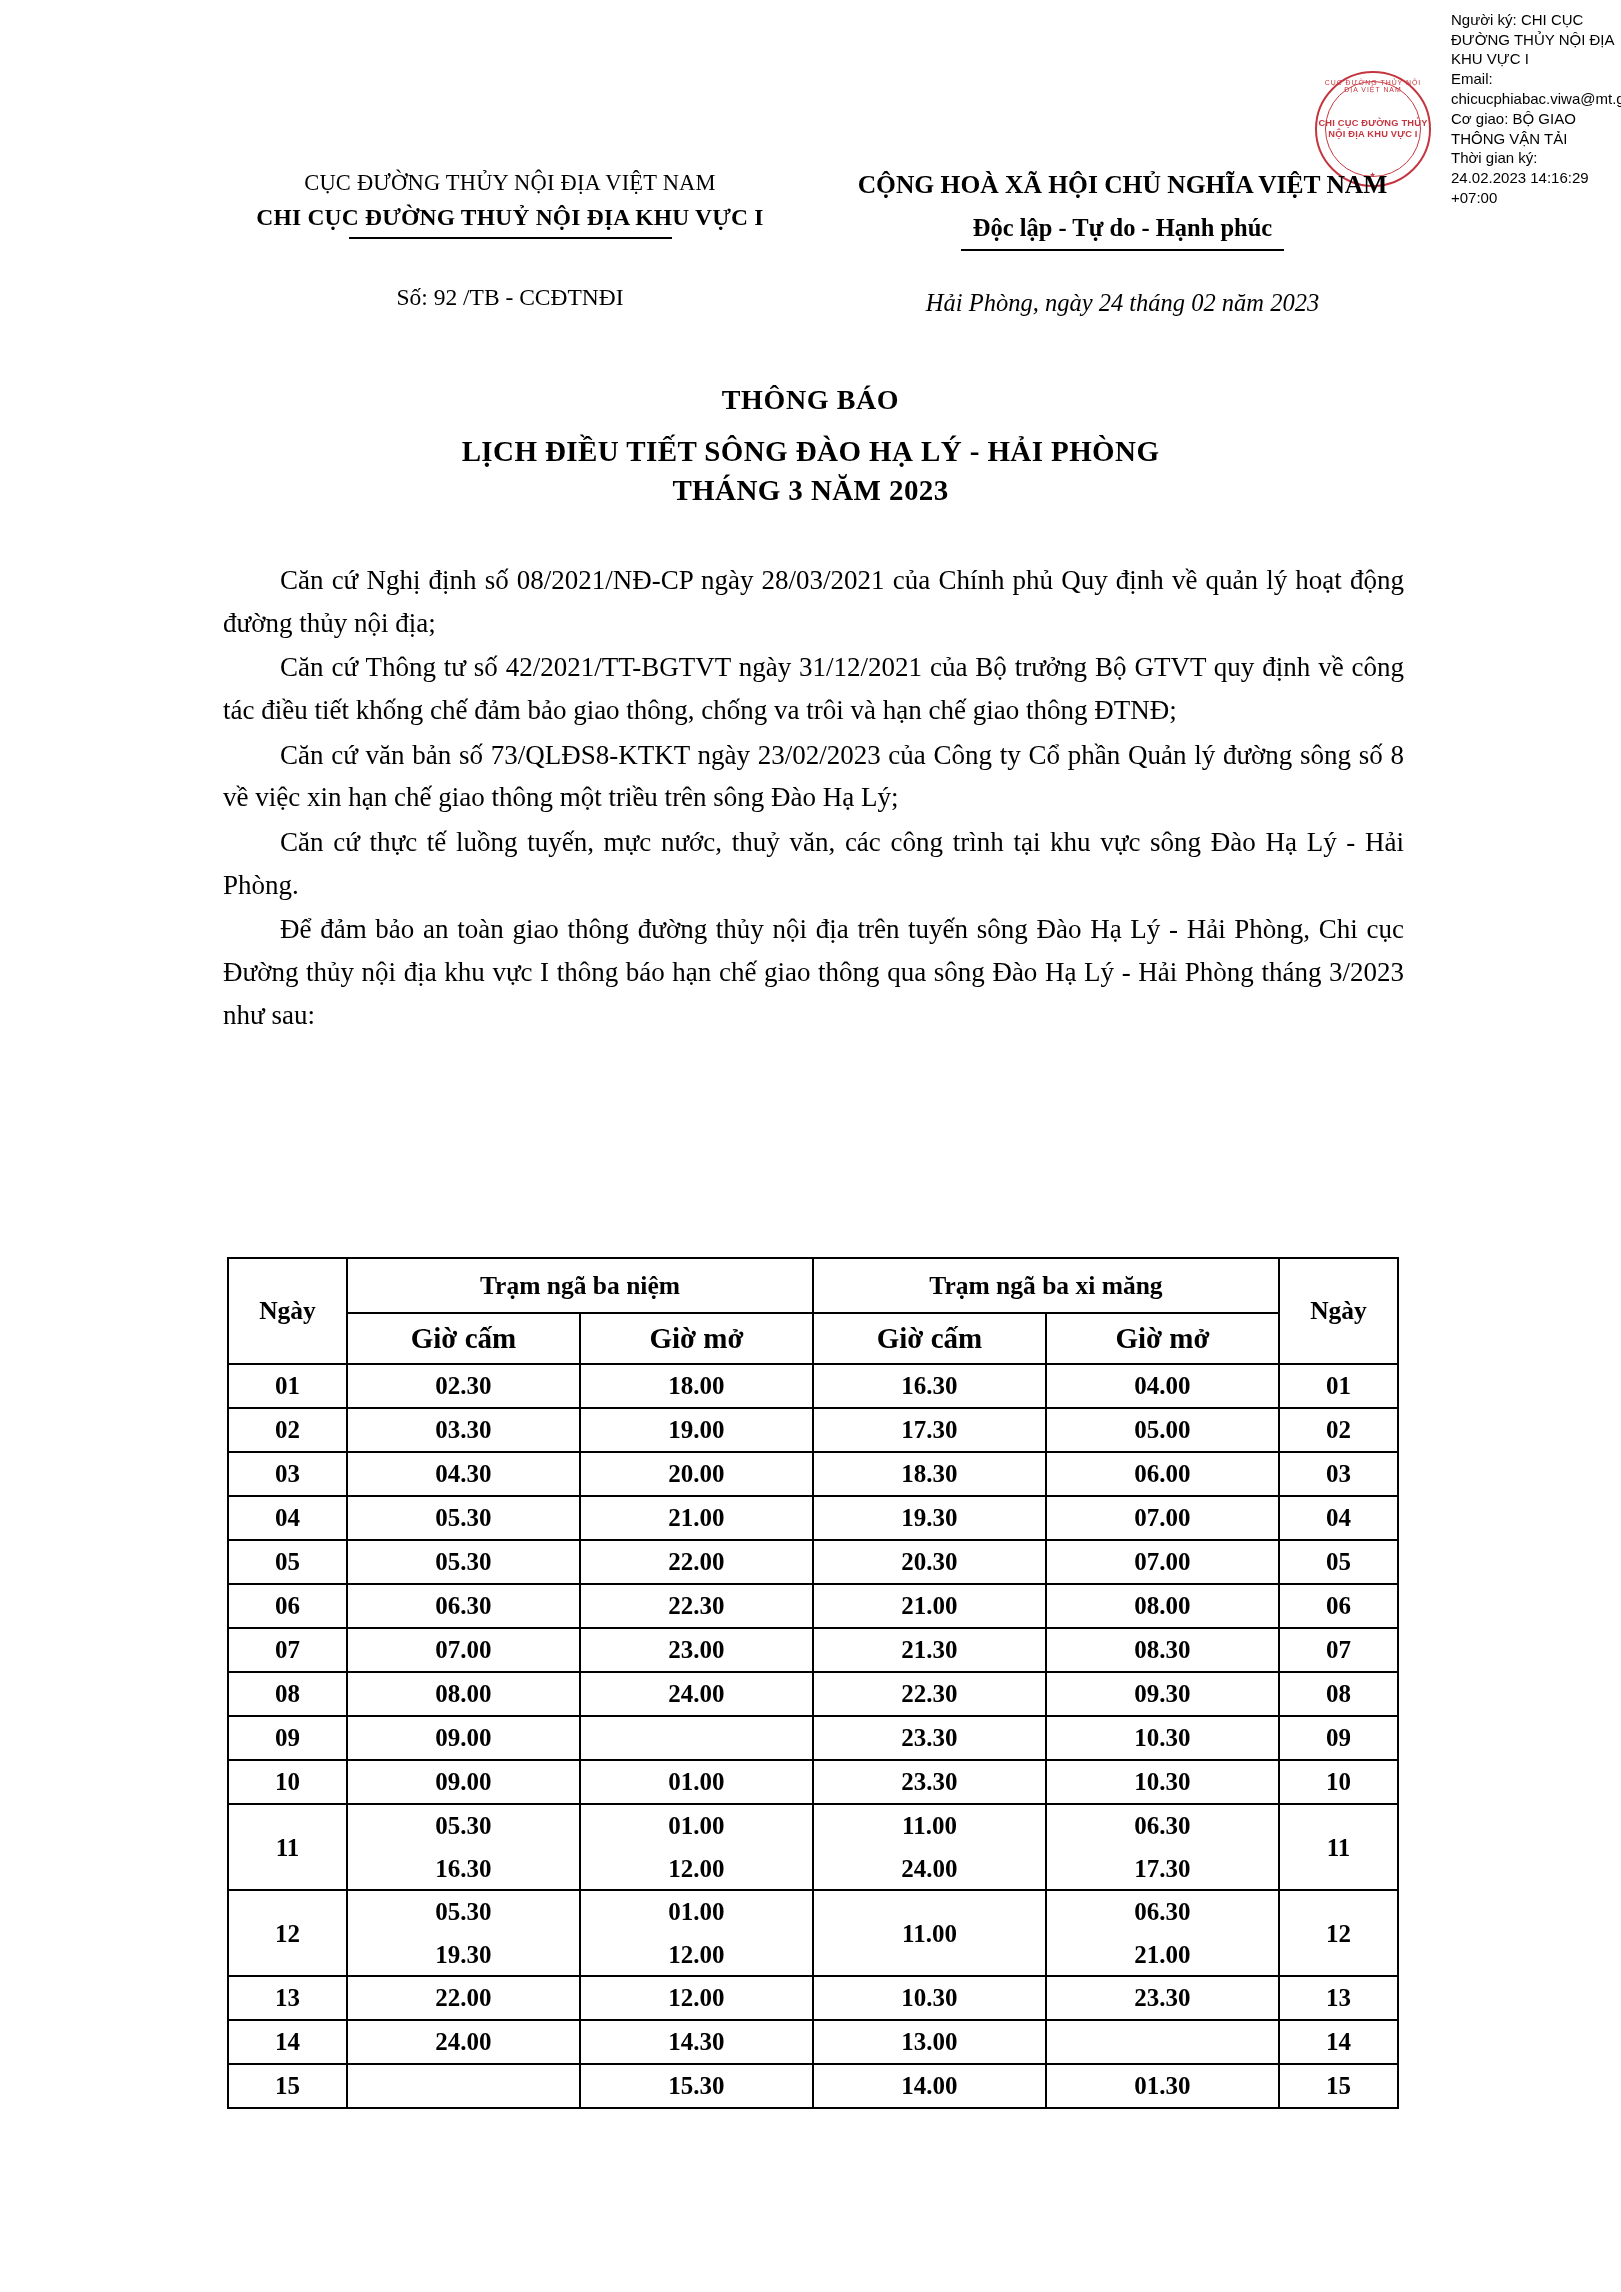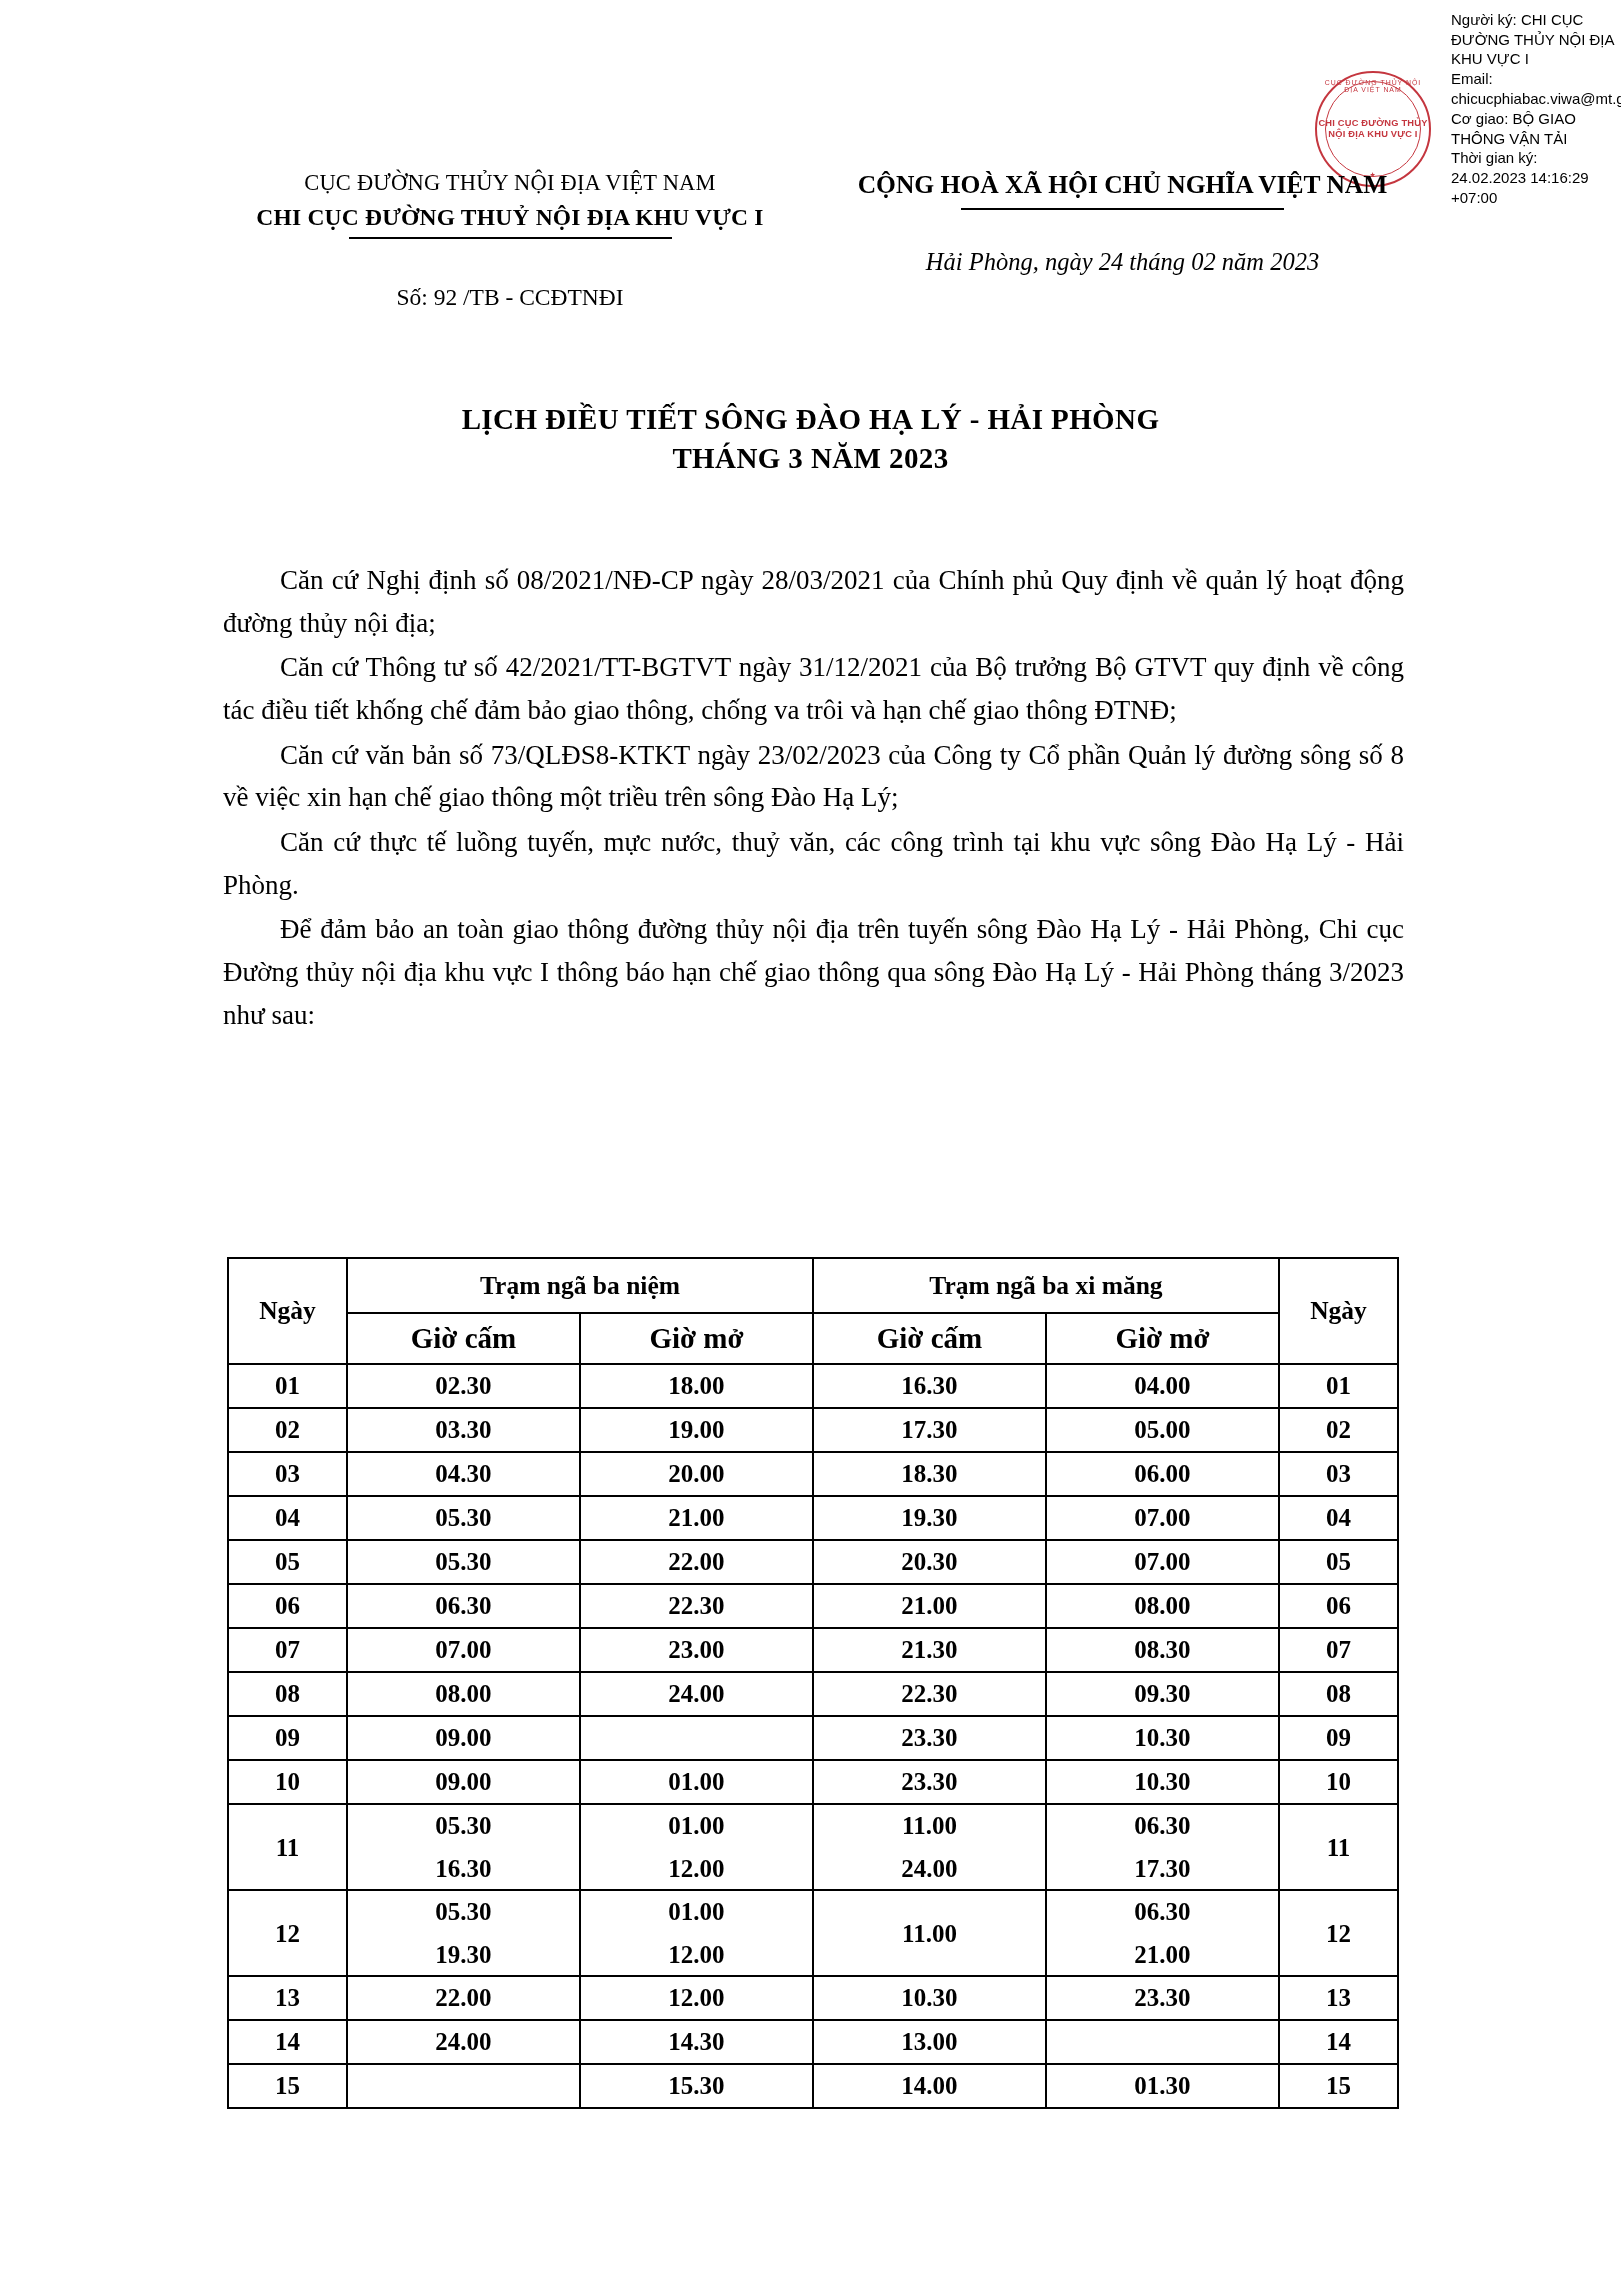--- a/index.html
+++ b/index.html
@@ -255,26 +255,28 @@
 
   <div class="header">
     <div class="header-left">
       <div class="org-line1">CỤC ĐƯỜNG THỦY NỘI ĐỊA VIỆT NAM</div>
       <div class="org-line2">CHI CỤC ĐƯỜNG THUỶ NỘI ĐỊA KHU VỰC I</div>
       <div class="org-underline"></div>
       <div class="so-line">Số: 92 /TB - CCĐTNĐI</div>
     </div>
     <div class="header-right">
       <div class="nation-line1">CỘNG HOÀ XÃ HỘI CHỦ NGHĨA VIỆT NAM</div>
+      <div class="nation-line2">Độc lập - Tự do - Hạnh phúc</div>
       <div class="nation-underline"></div>
       <div class="place-date">Hải Phòng, ngày 24  tháng  02  năm 2023</div>
     </div>
   </div>
 
   <div class="title-block">
+    <div class="title-main">THÔNG BÁO</div>
     <div class="title-sub">LỊCH ĐIỀU TIẾT SÔNG ĐÀO HẠ LÝ - HẢI PHÒNG</div>
     <div class="title-sub2">THÁNG 3 NĂM 2023</div>
   </div>
 
   <div class="body-text">
     <p>Căn cứ Nghị định số 08/2021/NĐ-CP ngày 28/03/2021 của Chính phủ Quy định về quản lý hoạt động đường thủy nội địa;</p>
     <p>Căn cứ Thông tư số 42/2021/TT-BGTVT ngày 31/12/2021 của Bộ trưởng Bộ GTVT quy định về công tác điều tiết khống chế đảm bảo giao thông, chống va trôi và hạn chế giao thông ĐTNĐ;</p>
     <p>Căn cứ văn bản số 73/QLĐS8-KTKT ngày 23/02/2023 của Công ty Cổ phần Quản lý đường sông số 8 về việc xin hạn chế giao thông một triều trên sông Đào Hạ Lý;</p>
     <p>Căn cứ thực tế luồng tuyến, mực nước, thuỷ văn, các công trình tại khu vực sông Đào Hạ Lý - Hải Phòng.</p>
     <p>Để đảm bảo an toàn giao thông đường thủy nội địa trên tuyến sông Đào Hạ Lý - Hải Phòng, Chi cục Đường thủy nội địa khu vực I thông báo hạn chế giao thông qua sông Đào Hạ Lý - Hải Phòng tháng 3/2023 như sau:</p>

